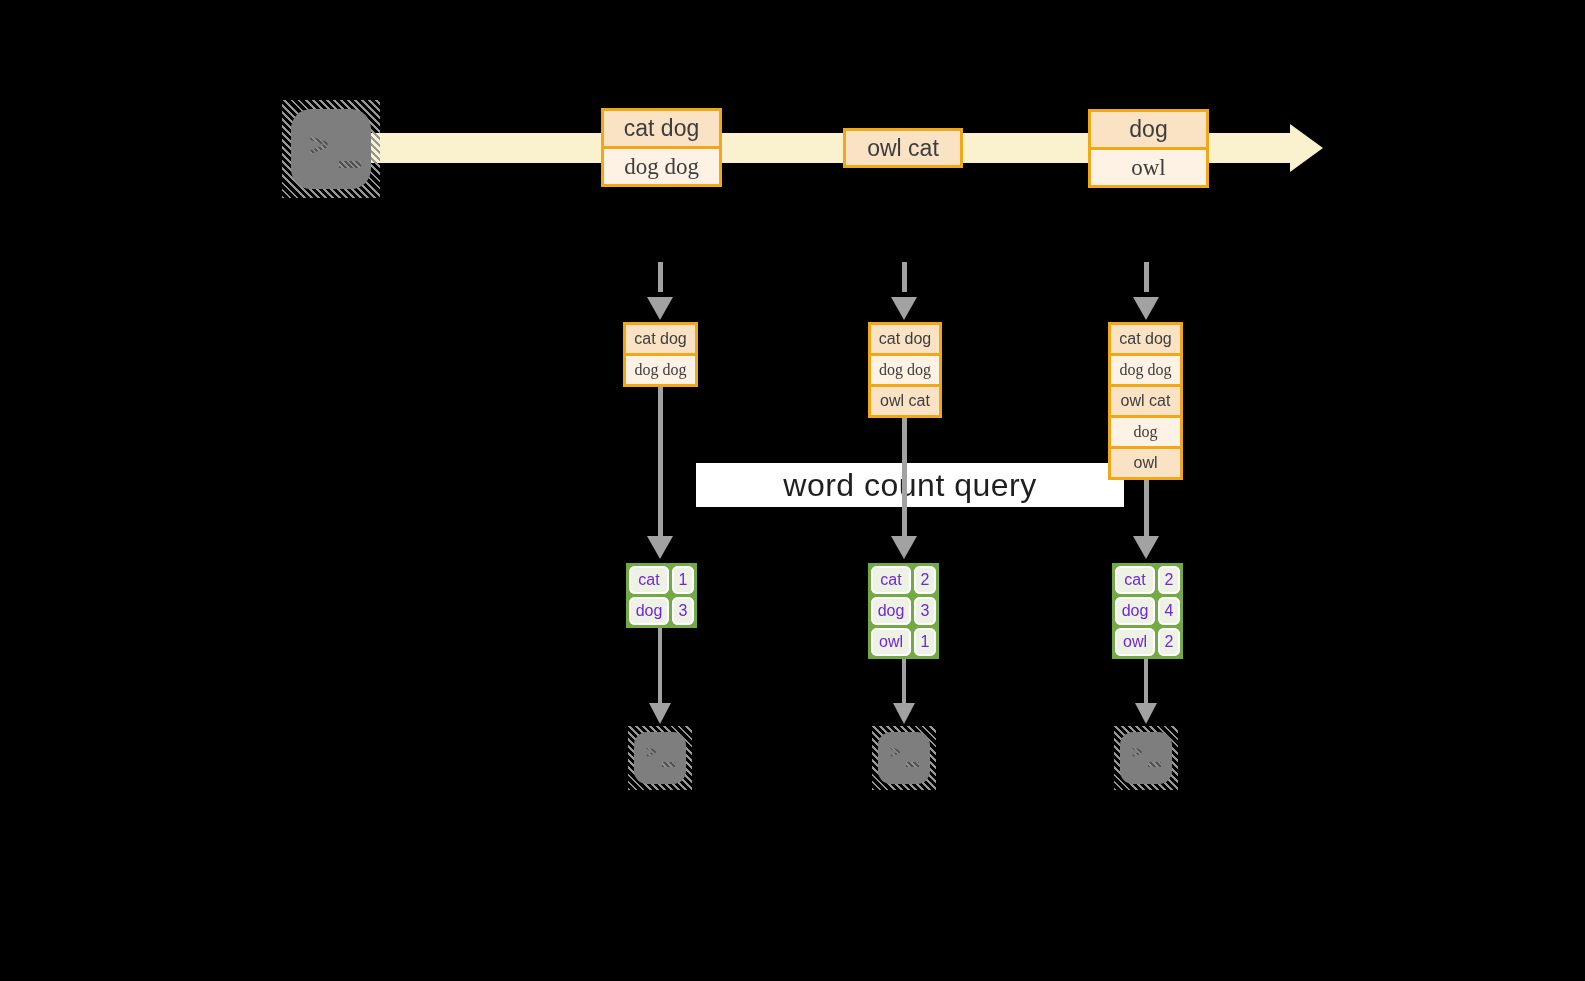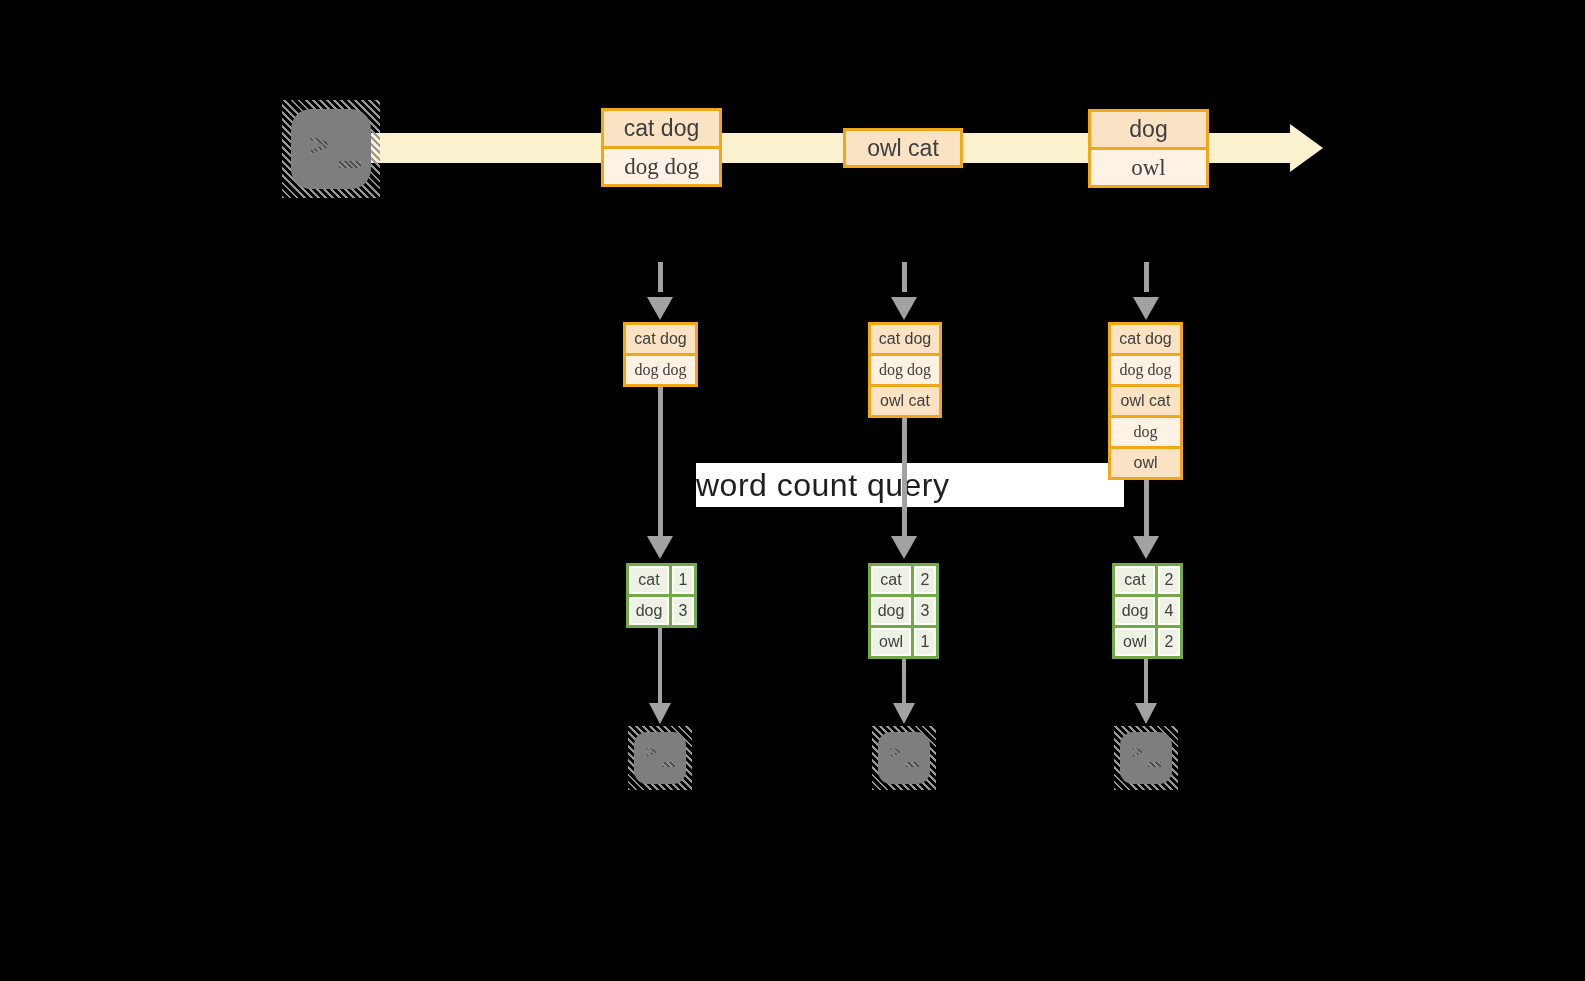--- a/index.html
+++ b/index.html
@@ -36,29 +36,29 @@
   .head{position:absolute;width:0;height:0;z-index:4;
         border-left:13px solid transparent;border-right:13px solid transparent;
         border-top:23px solid var(--arrow_gray);}
   .head-sm{position:absolute;width:0;height:0;z-index:4;
         border-left:11px solid transparent;border-right:11px solid transparent;
         border-top:21px solid var(--arrow_gray);}
 
   
   .query-band{position:absolute;left:696px;top:463px;width:428px;height:44px;
               background:var(--band_white);z-index:3;display:flex;align-items:center;
-              justify-content:flex-start;}
+              justify-content:center;}
   .query-text{font-size:32px;font-weight:300;color:#1f1f1f;letter-spacing:.5px;}
 
   
   .wtable{position:absolute;display:grid;grid-template-columns:40px 22px;gap:3px;
           background:var(--green);border:3px solid var(--green);z-index:5;}
   .wcell{height:28px;background:var(--green_fill);box-shadow:inset 0 0 0 2px #ffffff;
          display:flex;align-items:center;justify-content:center;
-         font-size:16px;color:#404040;}
+         font-size:16px;color:#6d28d9;border-radius:6px;}
   .wt1{left:626px;top:563px;}
   .wt2{left:868px;top:563px;}
   .wt3{left:1112px;top:563px;}
 
   
   .term{position:absolute;z-index:5;}
   .term-hatch{position:absolute;inset:0;
               background:repeating-linear-gradient(45deg,#979797 0 2px,transparent 2px 5px);}
   .term-body{position:absolute;background:var(--terminal_gray);}
   .term-src{left:282px;top:100px;width:98px;height:98px;}

